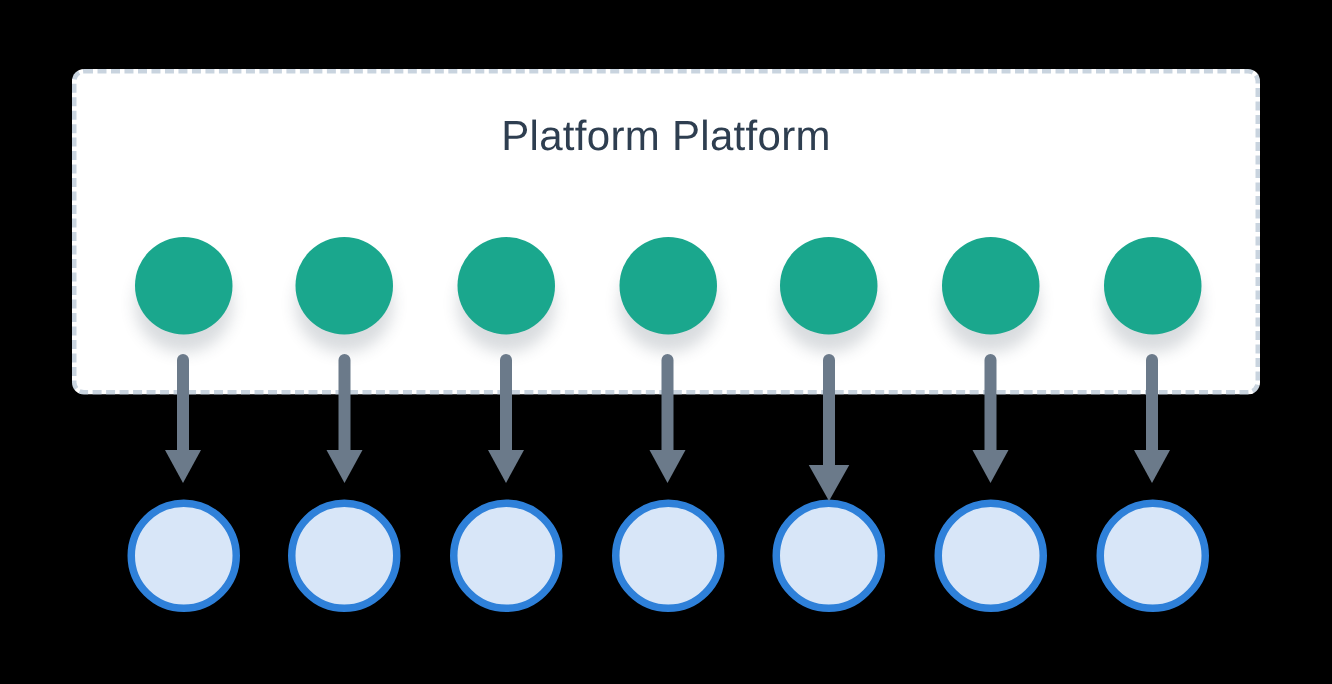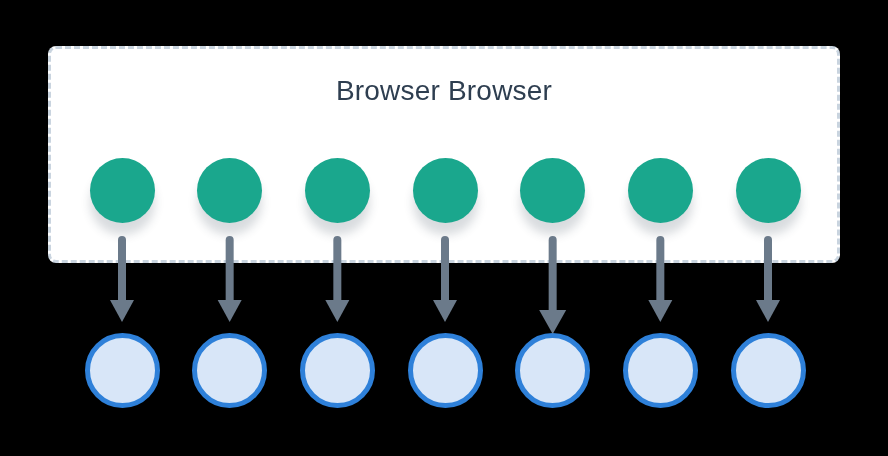--- a/index.html
+++ b/index.html
@@ -53,21 +53,21 @@
     border:5px solid var(--client-stroke);
   }
   svg.arrows{position:absolute;left:0;top:0;}
 </style>
 </head>
 <body>
 
 <div class="canvas">
 
   <div class="platform-box">
-    <div class="platform-title">Browser Browser</div>
+    <div class="platform-title">Platform Platform</div>
   </div>
 
   <div class="layer" id="platform-nodes">
       <div class="platform-node" style="left: 89.5px; top: 157.5px;"></div>
       <div class="platform-node" style="left: 197.167px; top: 157.5px;"></div>
       <div class="platform-node" style="left: 304.833px; top: 157.5px;"></div>
       <div class="platform-node" style="left: 412.5px; top: 157.5px;"></div>
       <div class="platform-node" style="left: 520.167px; top: 157.5px;"></div>
       <div class="platform-node" style="left: 627.833px; top: 157.5px;"></div>
       <div class="platform-node" style="left: 735.5px; top: 157.5px;"></div>

